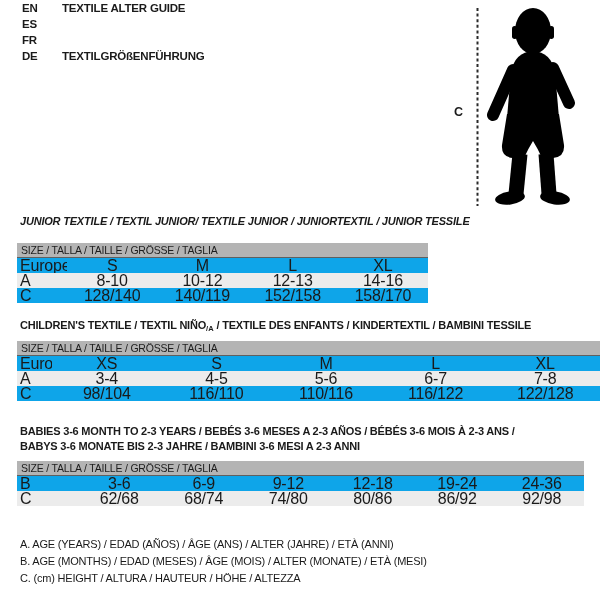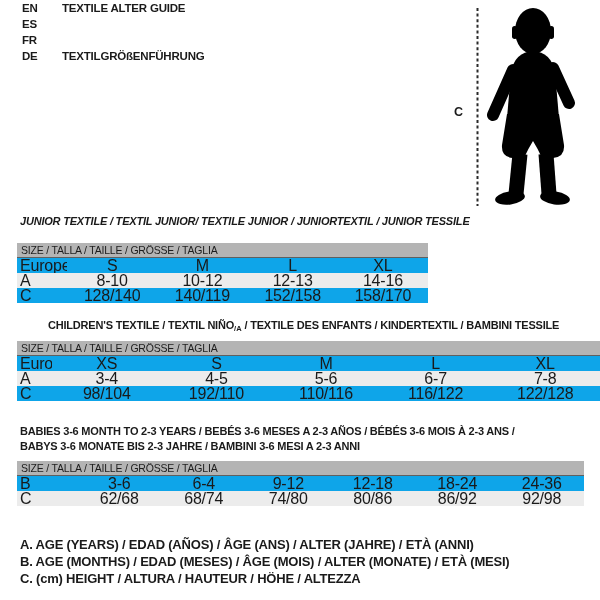--- a/index.html
+++ b/index.html
@@ -32,21 +32,21 @@
   table.sz{border-collapse:collapse;table-layout:fixed;width:100%;}
   table.sz td{
     height:15px;padding:0;font-size:16px;line-height:15px;text-align:center;
     letter-spacing:-0.2px;color:#1a1a1a;white-space:nowrap;overflow:hidden;margin-top:32px;
   }
   table.sz td.lbl{text-align:left;padding-left:3px;}
   tr.alt{background:#ececec;}
 
   
   .footnotes{left:20px;top:536px;}
-  .footnote{font-size:13px;font-weight:bold;line-height:17px;letter-spacing:-0.2px;white-space:nowrap;}
+  .footnote{font-size:11px;font-weight:normal;line-height:17px;letter-spacing:-0.2px;white-space:nowrap;}
 </style>
 </head>
 <body>
 
 <div class="abs lang-block">
   <div class="lang-row">
     <span class="lang-code">EN</span>
     <span>TEXTILE ALTER GUIDE</span>
   </div>
   <div class="lang-row">
@@ -110,21 +110,21 @@
         <td class="lbl">C</td>
         <td>128/140</td>
         <td>140/119</td>
         <td>152/158</td>
         <td>158/170</td>
       </tr>
     </tbody>
   </table>
 </div>
 
-<div class="abs sec-title" style="left:20px;top:319px;margin-left:28px;"><span>CHILDREN'S TEXTILE / TEXTIL NIÑO</span><span class="sub">/A</span><span> / TEXTILE DES ENFANTS / KINDERTEXTIL / BAMBINI TESSILE</span></div>
+<div class="abs sec-title" style="left:20px;top:319px;"><span>CHILDREN'S TEXTILE / TEXTIL NIÑO</span><span class="sub">/A</span><span> / TEXTILE DES ENFANTS / KINDERTEXTIL / BAMBINI TESSILE</span></div>
 <div class="abs tablebox" style="left:17px;top:341px;width:583px;">
   <div class="size-bar">SIZE / TALLA / TAILLE / GRÖSSE / TAGLIA</div>
   <table class="sz">
     <colgroup>
         <col style="width:35px">
         <col>
         <col>
         <col>
         <col>
         <col>
@@ -142,21 +142,21 @@
         <td class="lbl">A</td>
         <td>3-4</td>
         <td>4-5</td>
         <td>5-6</td>
         <td>6-7</td>
         <td>7-8</td>
       </tr>
       <tr>
         <td class="lbl">C</td>
         <td>98/104</td>
-        <td>192/110</td>
+        <td>116/110</td>
         <td>110/116</td>
         <td>116/122</td>
         <td>122/128</td>
       </tr>
     </tbody>
   </table>
 </div>
 
 <div class="abs sec-title" style="left:20px;top:424px;line-height:15px;">
   <div>BABIES 3-6 MONTH TO 2-3 YEARS / BEBÉS 3-6 MESES A 2-3 AÑOS / BÉBÉS 3-6 MOIS À 2-3 ANS /</div>
@@ -171,24 +171,24 @@
         <col>
         <col>
         <col>
         <col>
         <col>
       </colgroup>
     <tbody>
       <tr>
         <td class="lbl">B</td>
         <td>3-6</td>
-        <td>6-4</td>
+        <td>6-9</td>
         <td>9-12</td>
         <td>12-18</td>
-        <td>18-24</td>
+        <td>19-24</td>
         <td>24-36</td>
       </tr>
       <tr class="alt">
         <td class="lbl">C</td>
         <td>62/68</td>
         <td>68/74</td>
         <td>74/80</td>
         <td>80/86</td>
         <td>86/92</td>
         <td>92/98</td>

